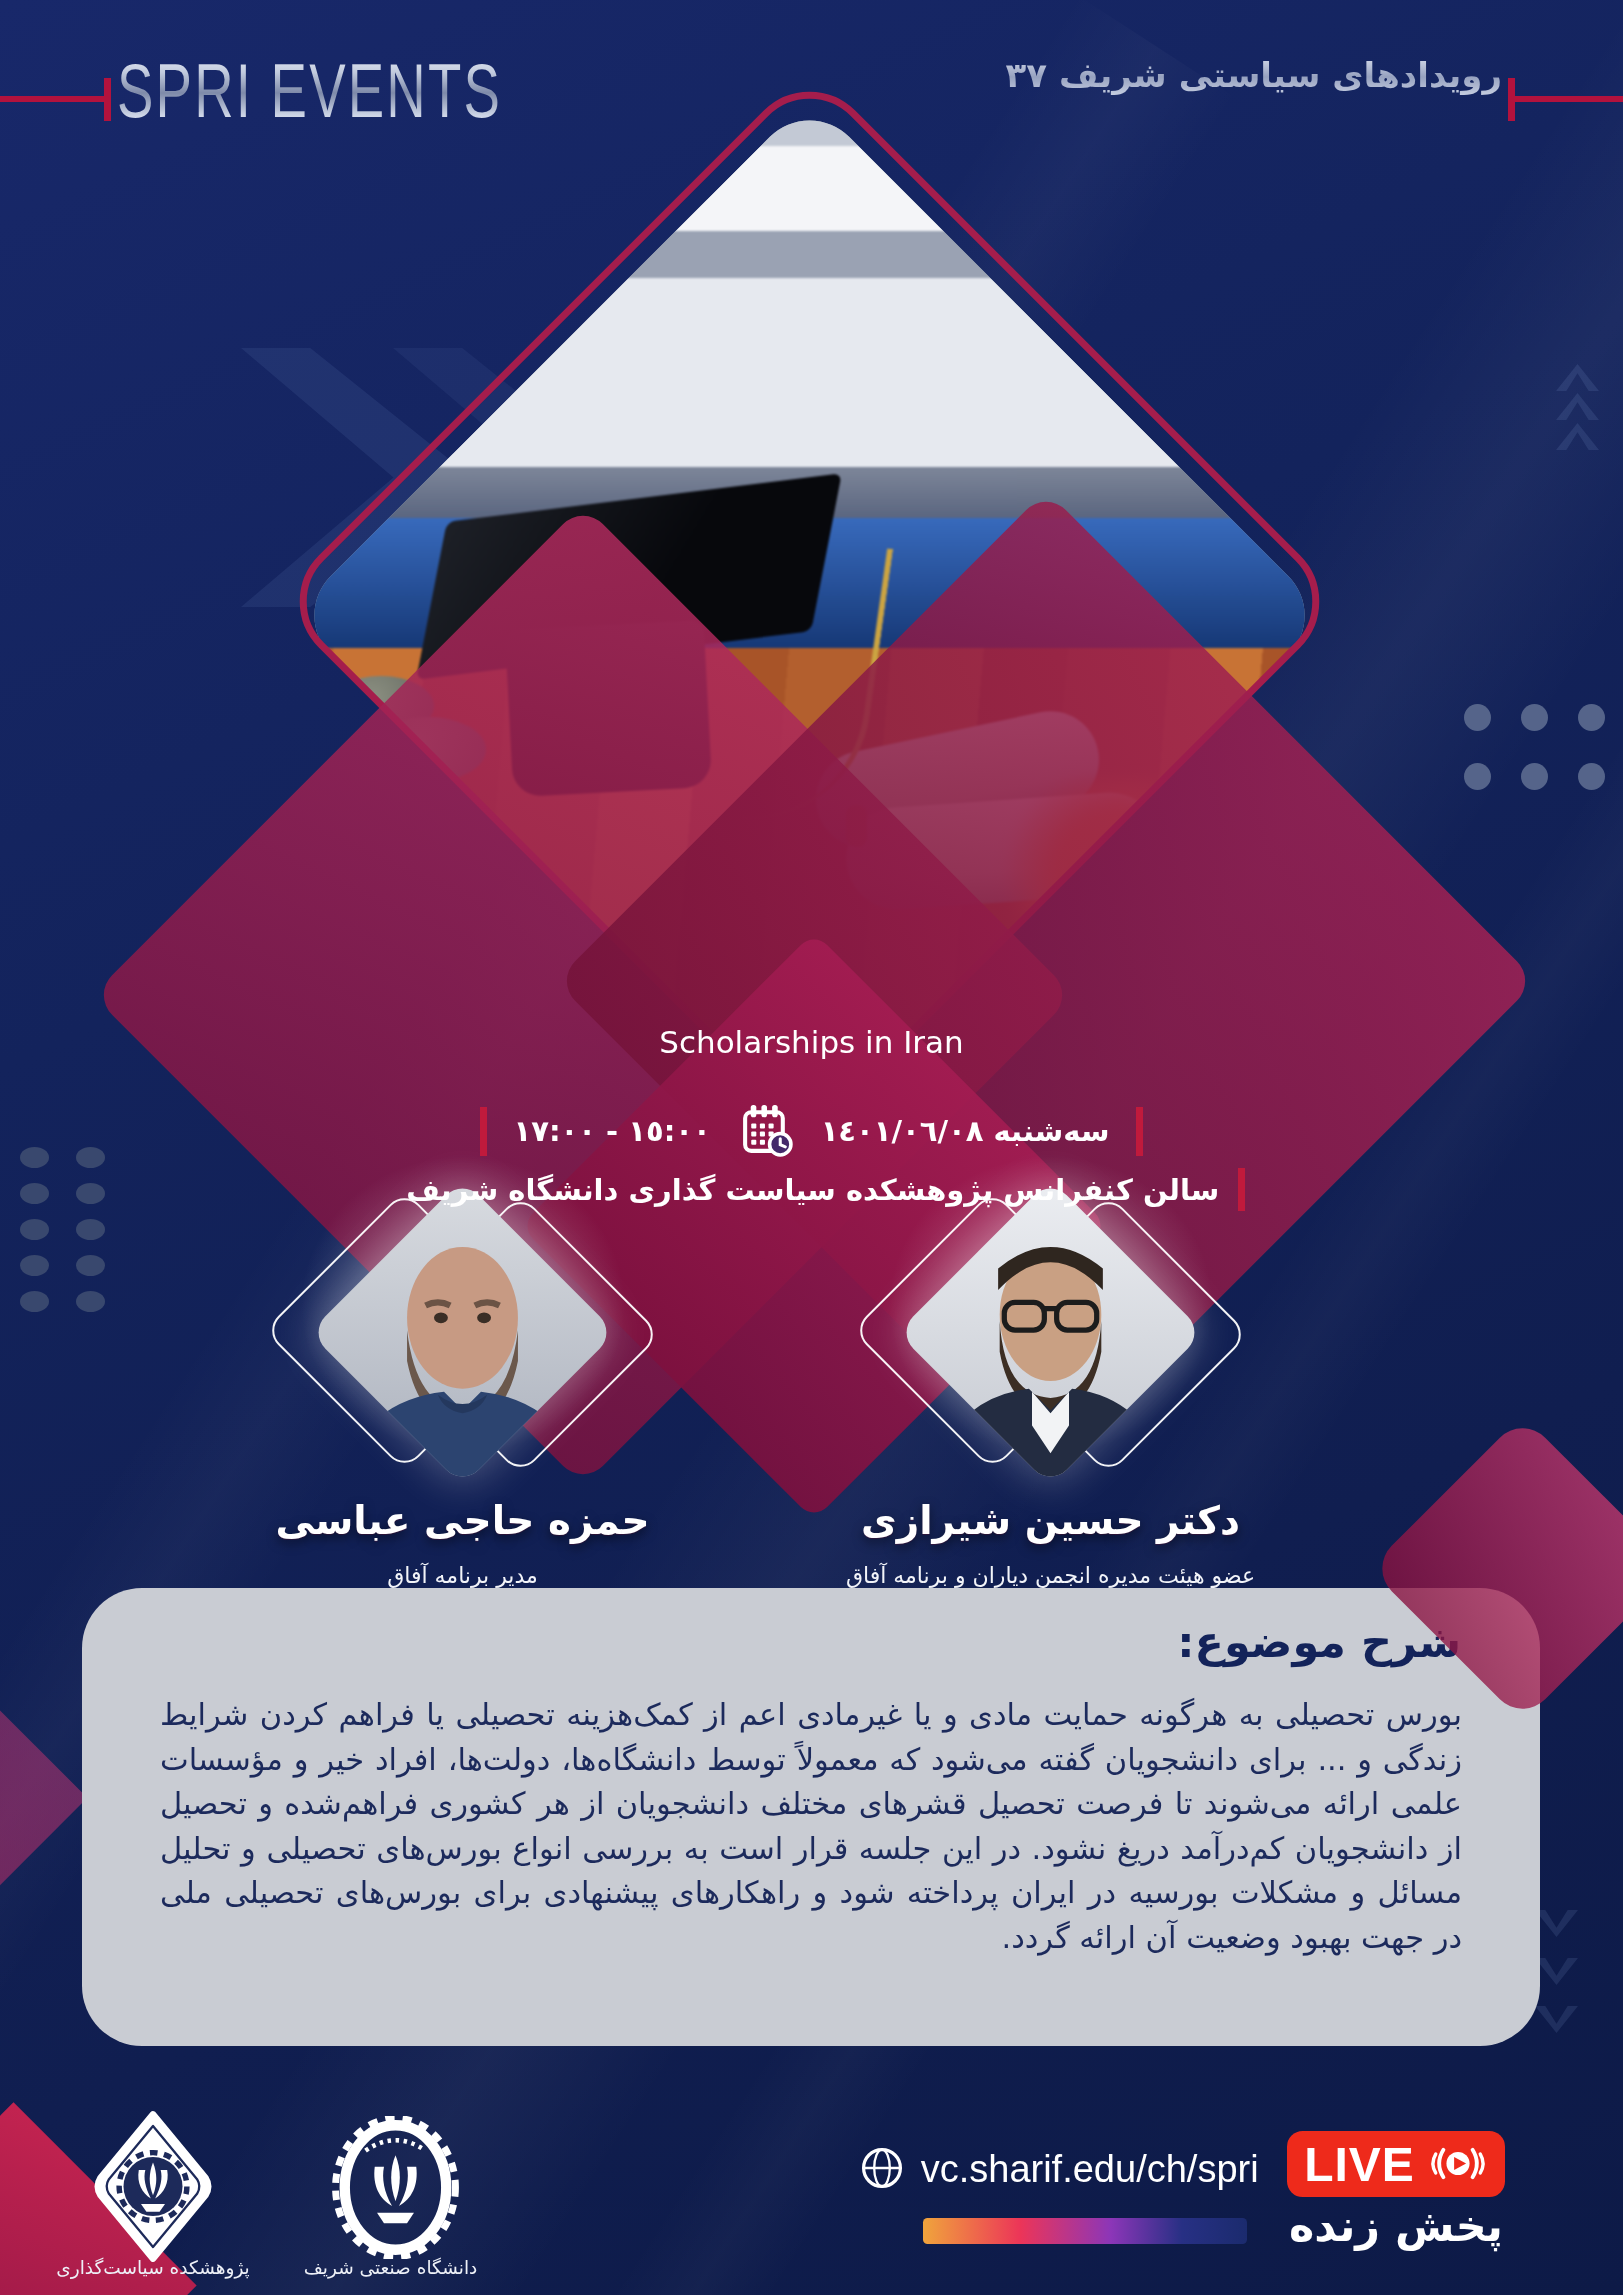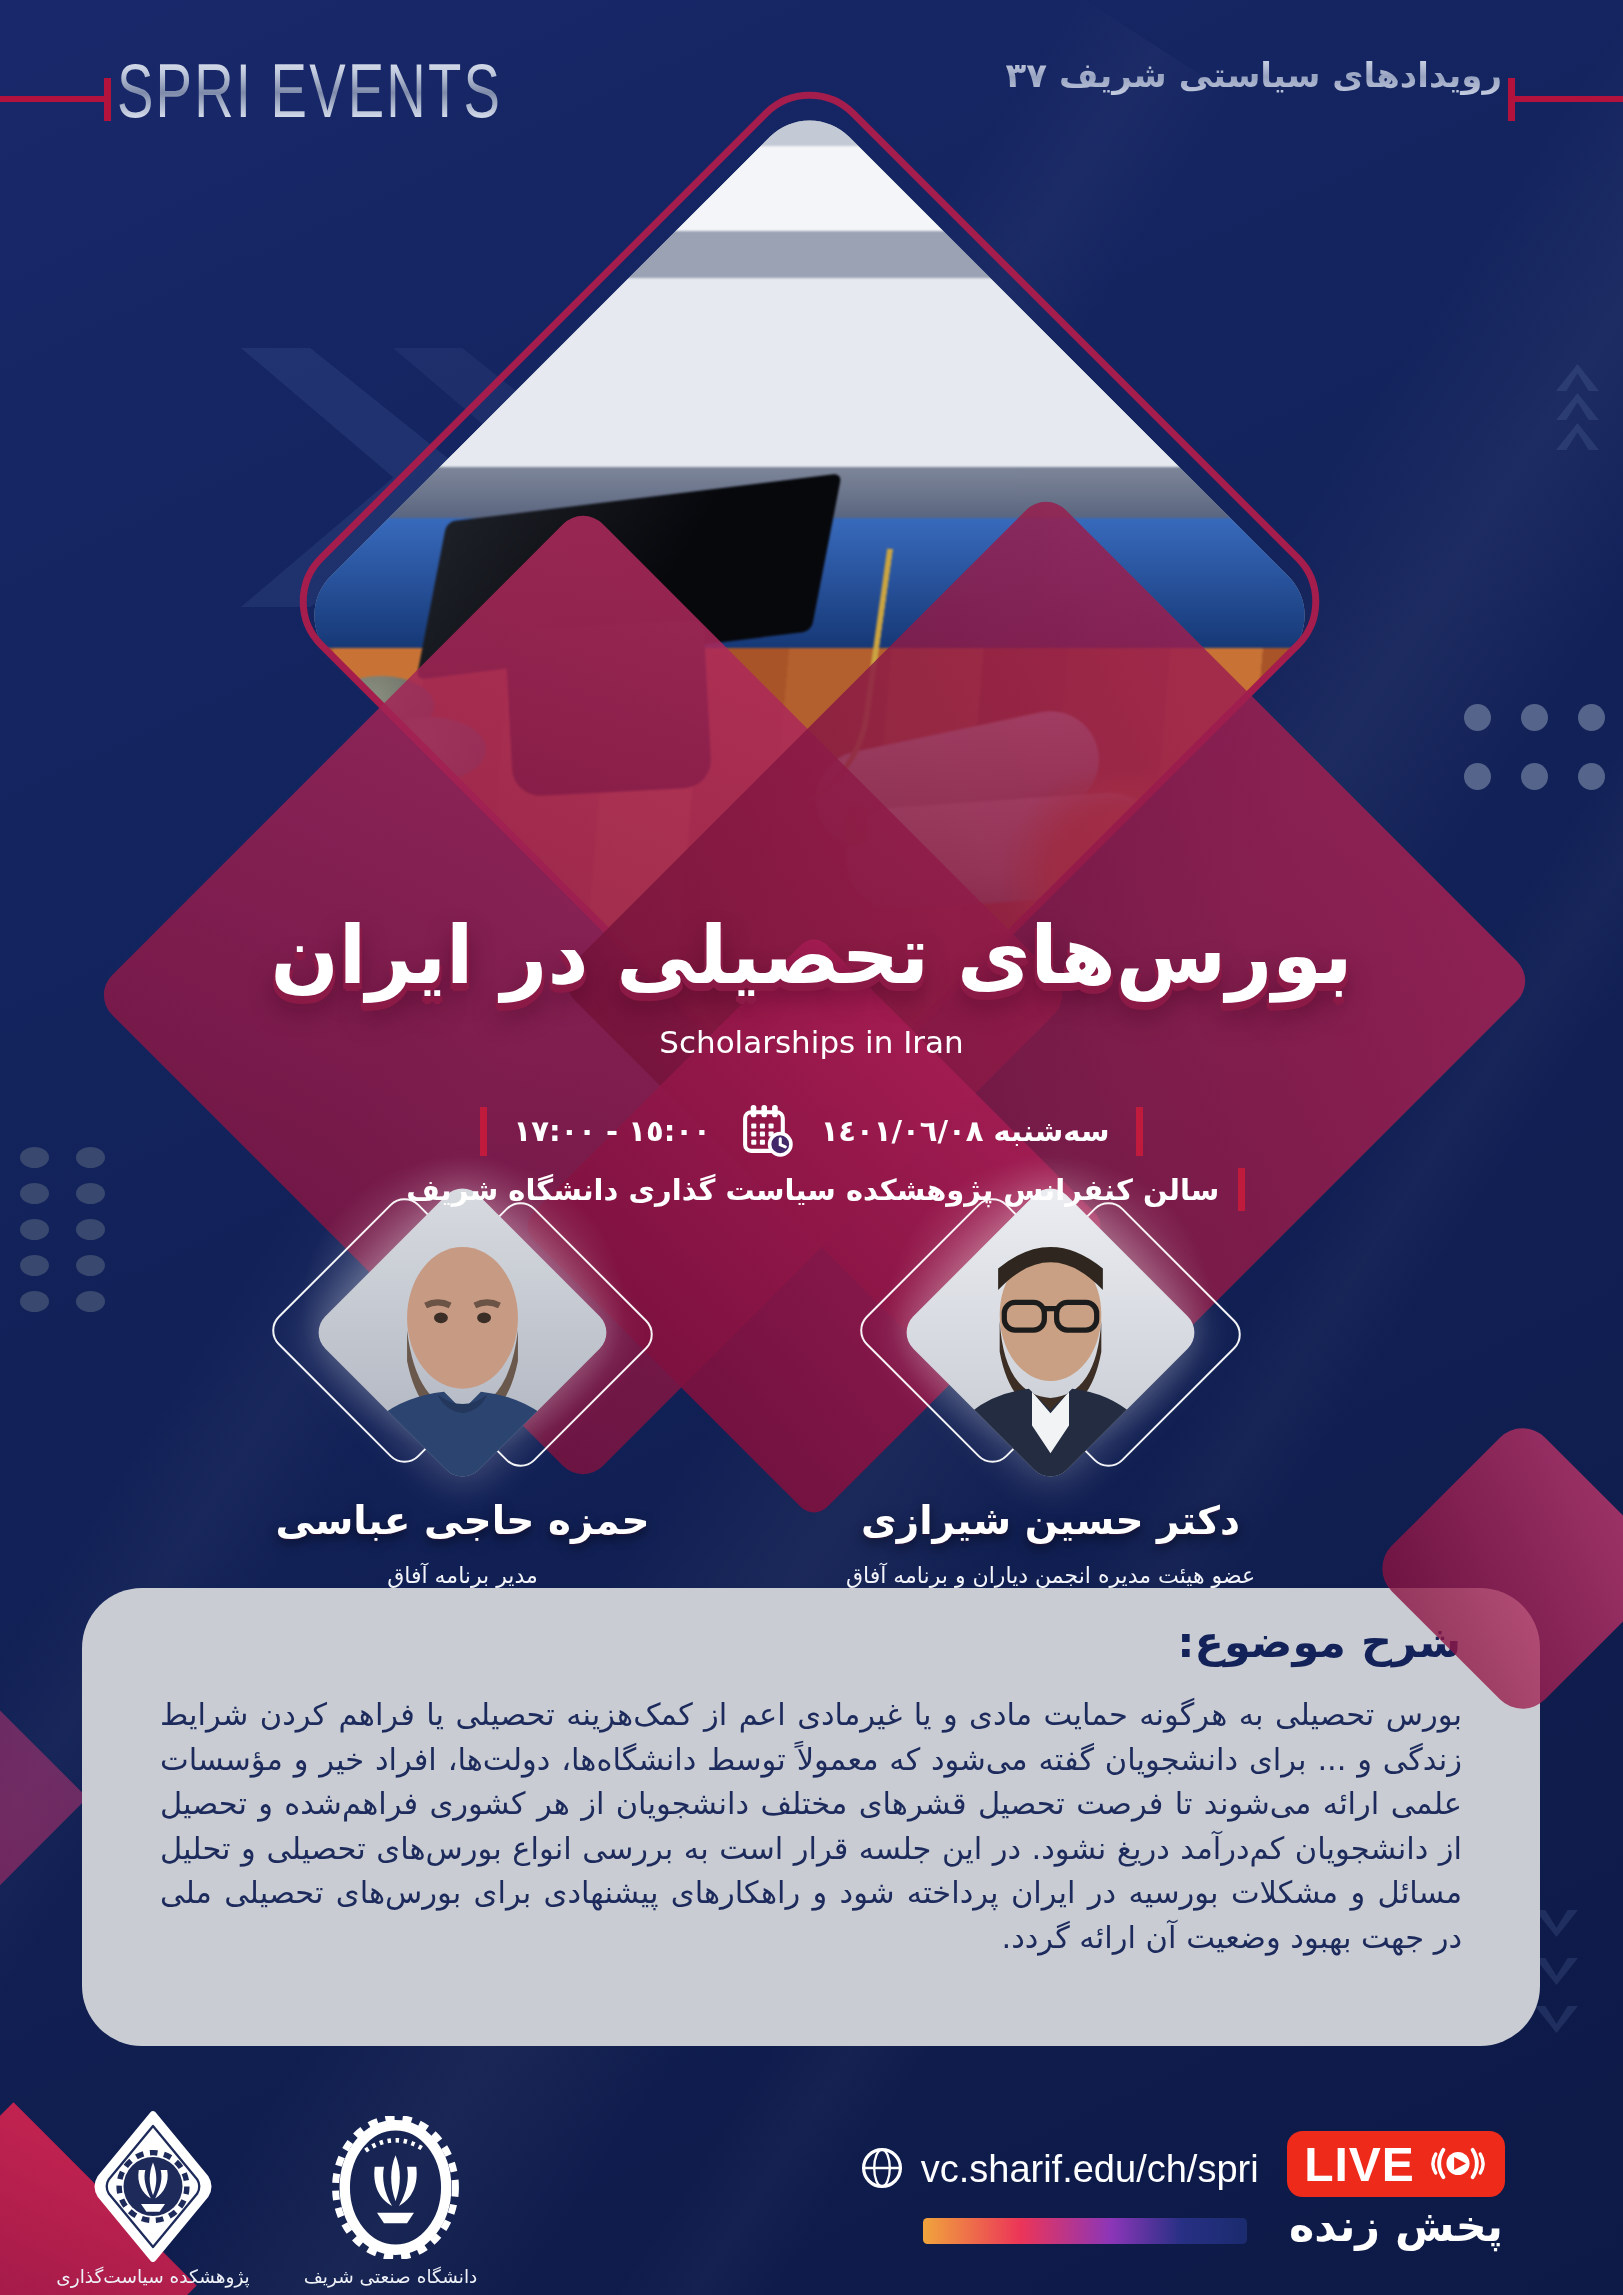--- a/index.html
+++ b/index.html
@@ -86,21 +86,21 @@
     background:linear-gradient(180deg,rgba(196,52,112,.5),rgba(140,18,70,.92));}
   .corner-wedge{left:-116px;top:2156px;width:259px;height:259px;background:linear-gradient(160deg,#c22350,#8c1444);z-index:2;}
   .desc-box{position:absolute;left:82px;top:1588px;width:1458px;height:458px;border-radius:60px;background:#c9ccd3;z-index:5;}
   .desc-heading{position:absolute;right:79px;top:29px;direction:rtl;font-size:43px;font-weight:700;color:#13235a;}
   .desc-body{position:absolute;right:78px;left:78px;top:105px;direction:rtl;text-align:justify;text-align-last:right;
     font-size:30.5px;line-height:1.46;font-weight:500;color:#1c2a5c;}
   .dD{left:1414px;top:1460px;width:217px;height:217px;border-radius:32px;z-index:6;
     background:linear-gradient(200deg,rgba(216,62,116,.72),rgba(132,16,62,.8));}
   
   .logo{position:absolute;z-index:7;}
-  .logo-caption{position:absolute;z-index:7;text-align:center;direction:rtl;font-size:18.5px;color:#eef1f8;white-space:nowrap;margin-top:9px;}
+  .logo-caption{position:absolute;z-index:7;text-align:center;direction:rtl;font-size:18.5px;color:#eef1f8;white-space:nowrap;}
   .url-row{position:absolute;left:859px;top:2145px;z-index:7;display:flex;align-items:center;gap:15.7px;}
   .url-text{font-family:"Liberation Sans","DejaVu Sans",sans-serif;font-size:38px;color:#fff;font-weight:400;}
   .grad-bar{position:absolute;left:923px;top:2218px;width:324px;height:26px;border-radius:4.6px;z-index:7;
     background:linear-gradient(90deg,#f0a43c 0%,#ec3558 30%,#8c36b8 58%,#273084 80%,#1b2b6e 100%);}
   .live-badge{position:absolute;left:1287px;top:2131px;width:218px;height:66px;border-radius:15.7px;background:#ee2a1b;z-index:7;
     display:flex;align-items:center;justify-content:center;gap:13px;}
   .live-label{font-family:"Liberation Sans","DejaVu Sans",sans-serif;font-size:48px;font-weight:700;color:#fff;letter-spacing:0.9px;}
   .live-caption{position:absolute;left:1287px;top:2201px;width:218px;text-align:center;z-index:7;direction:rtl;
     font-size:43px;font-weight:700;color:#fff;white-space:nowrap;}
 </style>
@@ -169,21 +169,20 @@
       <div class="ph-crown"></div>
       <div class="ph-tassel"></div>
       <div class="ph-knot"></div>
     </div>
   </div>
 
   <div class="dia maroon mA"></div>
   <div class="dia maroon mB"></div>
   <div class="dia maroon mC"></div>
 
-  <div class="title-fa">بورس‌های تحصیلی در ایران</div>
   <div class="title-en">Scholarships in Iran</div>
 
   <div class="meta">
     <span class="bar"></span>
     <span class="txt">سه‌شنبه  ١٤٠١/٠٦/٠٨</span>
     <span>
       <svg width="56" height="56" viewBox="0 0 110 110">
         <rect x="14" y="20" width="74" height="76" rx="12" fill="none" stroke="#fff" stroke-width="8"></rect>
         <rect x="25" y="6" width="11" height="24" rx="5" fill="#fff"></rect>
         <rect x="46" y="6" width="11" height="24" rx="5" fill="#fff"></rect>

